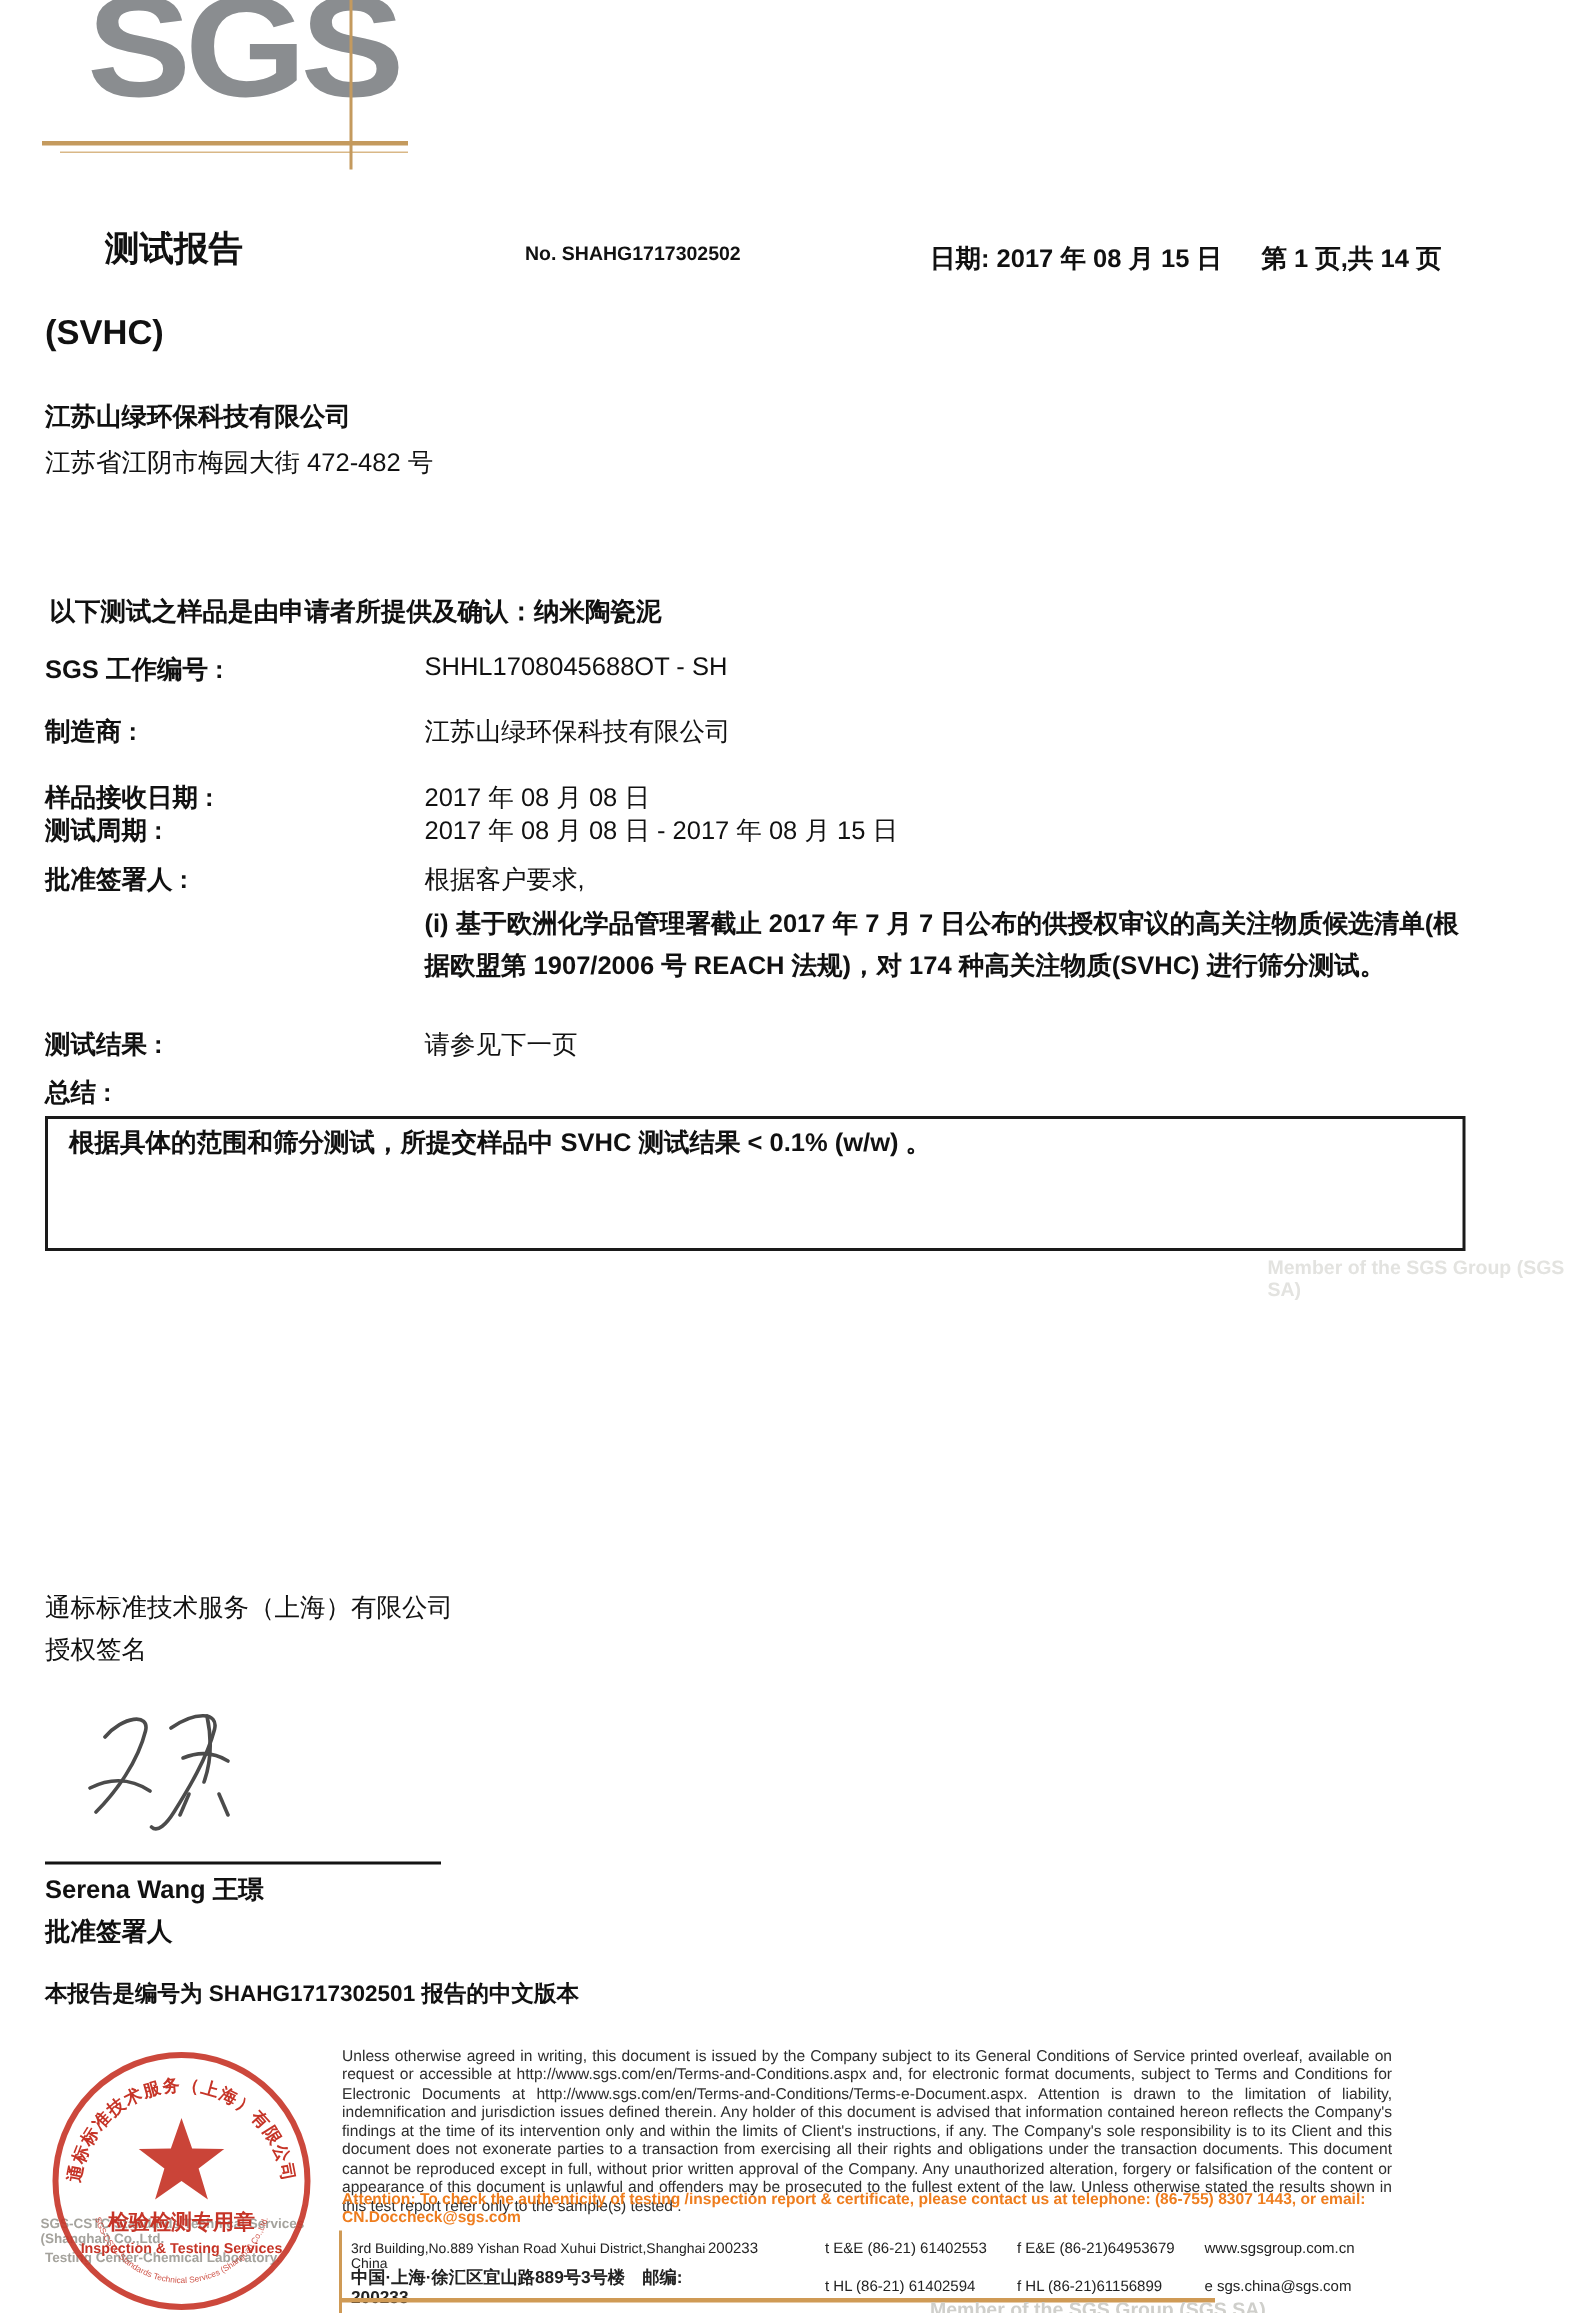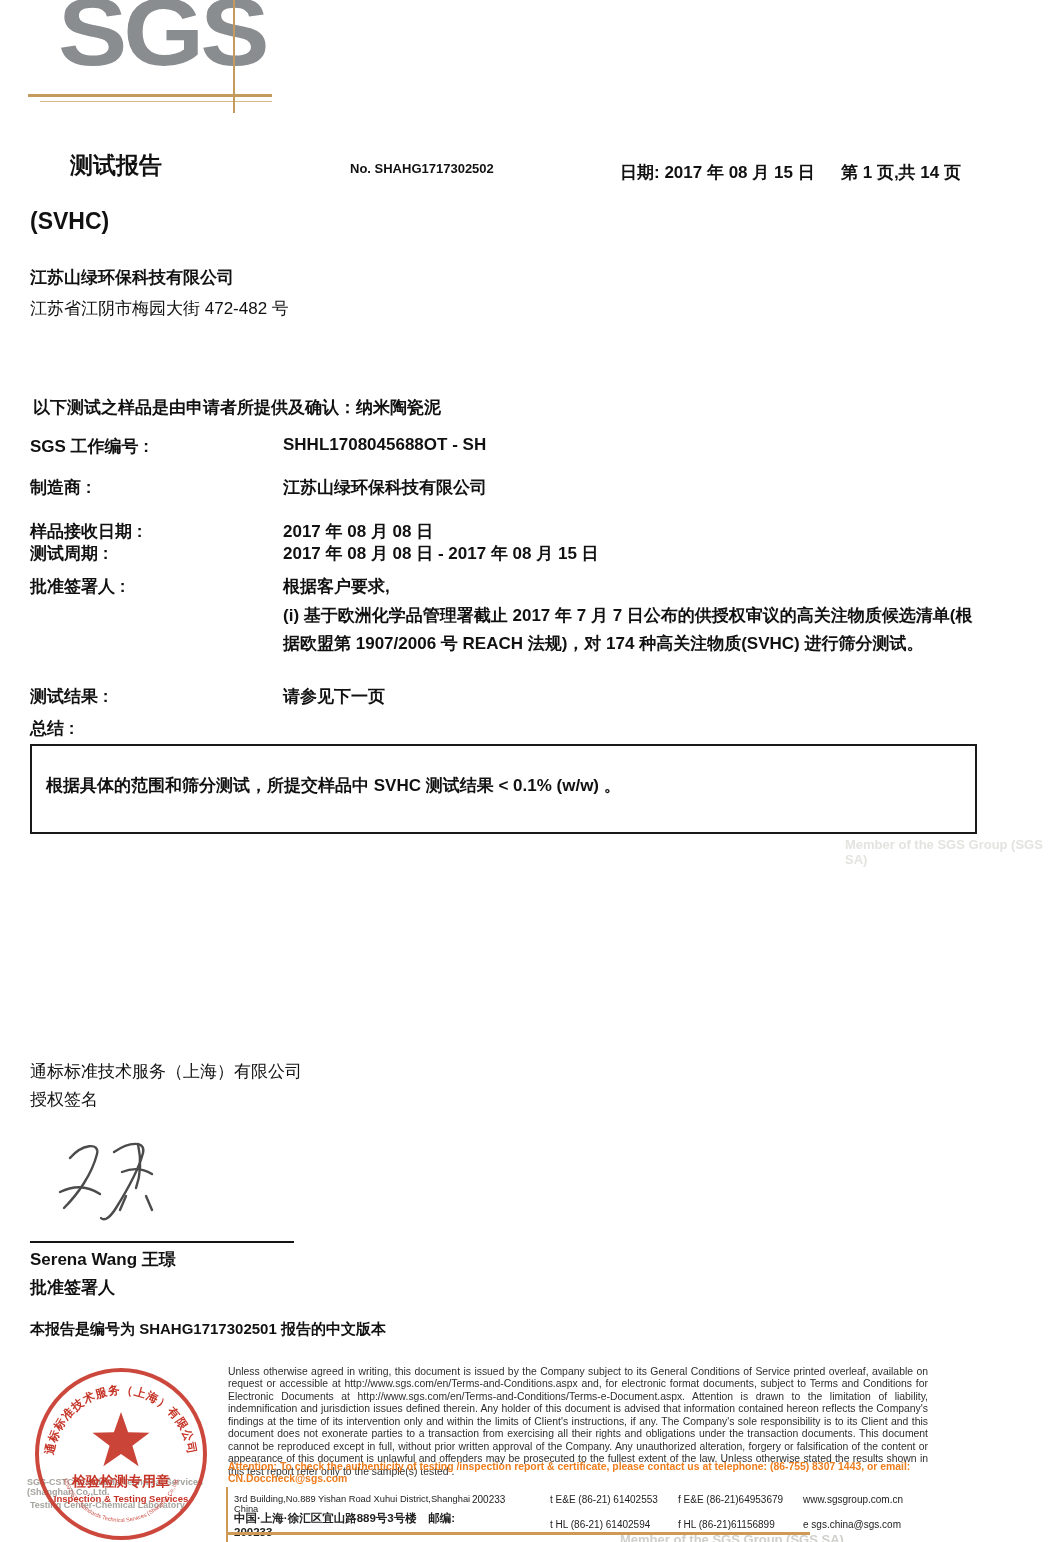--- a/index.html
+++ b/index.html
@@ -21,28 +21,28 @@
   .h-sub{left:30px;top:208px;font-size:23px;font-weight:bold;}
   .h-no{left:330px;top:161px;font-size:13px;font-weight:bold;margin-left:20px;}
   .h-date{left:620px;top:161px;width:208px;font-size:17px;font-weight:bold;line-height:1.4;}
   .h-page{left:840px;top:161px;width:122px;font-size:17px;font-weight:bold;line-height:1.4;text-align:center;}
   
   .appl-name{left:30px;top:266px;font-size:17px;font-weight:bold;}
   .appl-addr{left:30px;top:297px;font-size:17px;font-weight:normal;}
   .sample-line{left:33px;top:396px;font-size:17px;font-weight:bold;}
   
   .dlabel{left:30px;font-size:17px;font-weight:bold;}
-  .dvalue{left:283px;font-size:17px;font-weight:bold;}
+  .dvalue{left:283px;font-size:17px;font-weight:normal;}
   .r0{top:435px;} .r1{top:476px;} .r2{top:509px;margin-top:11px;} .r3{top:542px;} .r4{top:575px;}
   .req-para{left:283px;top:602px;width:692px;font-size:17px;font-weight:bold;line-height:1.65;}
   .r5{top:685px;}
   .sum-label{left:30px;top:717px;font-size:17px;font-weight:bold;}
   
   .sum-box{left:30px;top:744px;width:943px;height:86px;border:2px solid #1a1a1a;display:flex;}
-  .sum-left{flex:1;padding:28px 14px;font-size:17px;font-weight:bold;}
+  .sum-left{flex:1;padding:4px 14px;font-size:17px;font-weight:bold;}
   .sum-right{width:183px;border-left:2px solid #1a1a1a;text-align:center;
     font-size:17px;font-weight:bold;padding-top:12px;line-height:1.55;}
   .wm1{left:845px;top:837px;font-size:13px;color:#e3e3e0;font-weight:bold;}
   
   .co-name{left:30px;top:1060px;font-size:17px;}
   .auth-sign{left:30px;top:1088px;font-size:17px;}
   .sig-svg{left:50px;top:1128px;}
   .sig-line{left:30px;top:1241px;width:264px;height:2px;background:#141414;}
   .signer{left:30px;top:1248px;font-size:17px;font-weight:bold;}
   .approver{left:30px;top:1276px;font-size:17px;font-weight:bold;}

